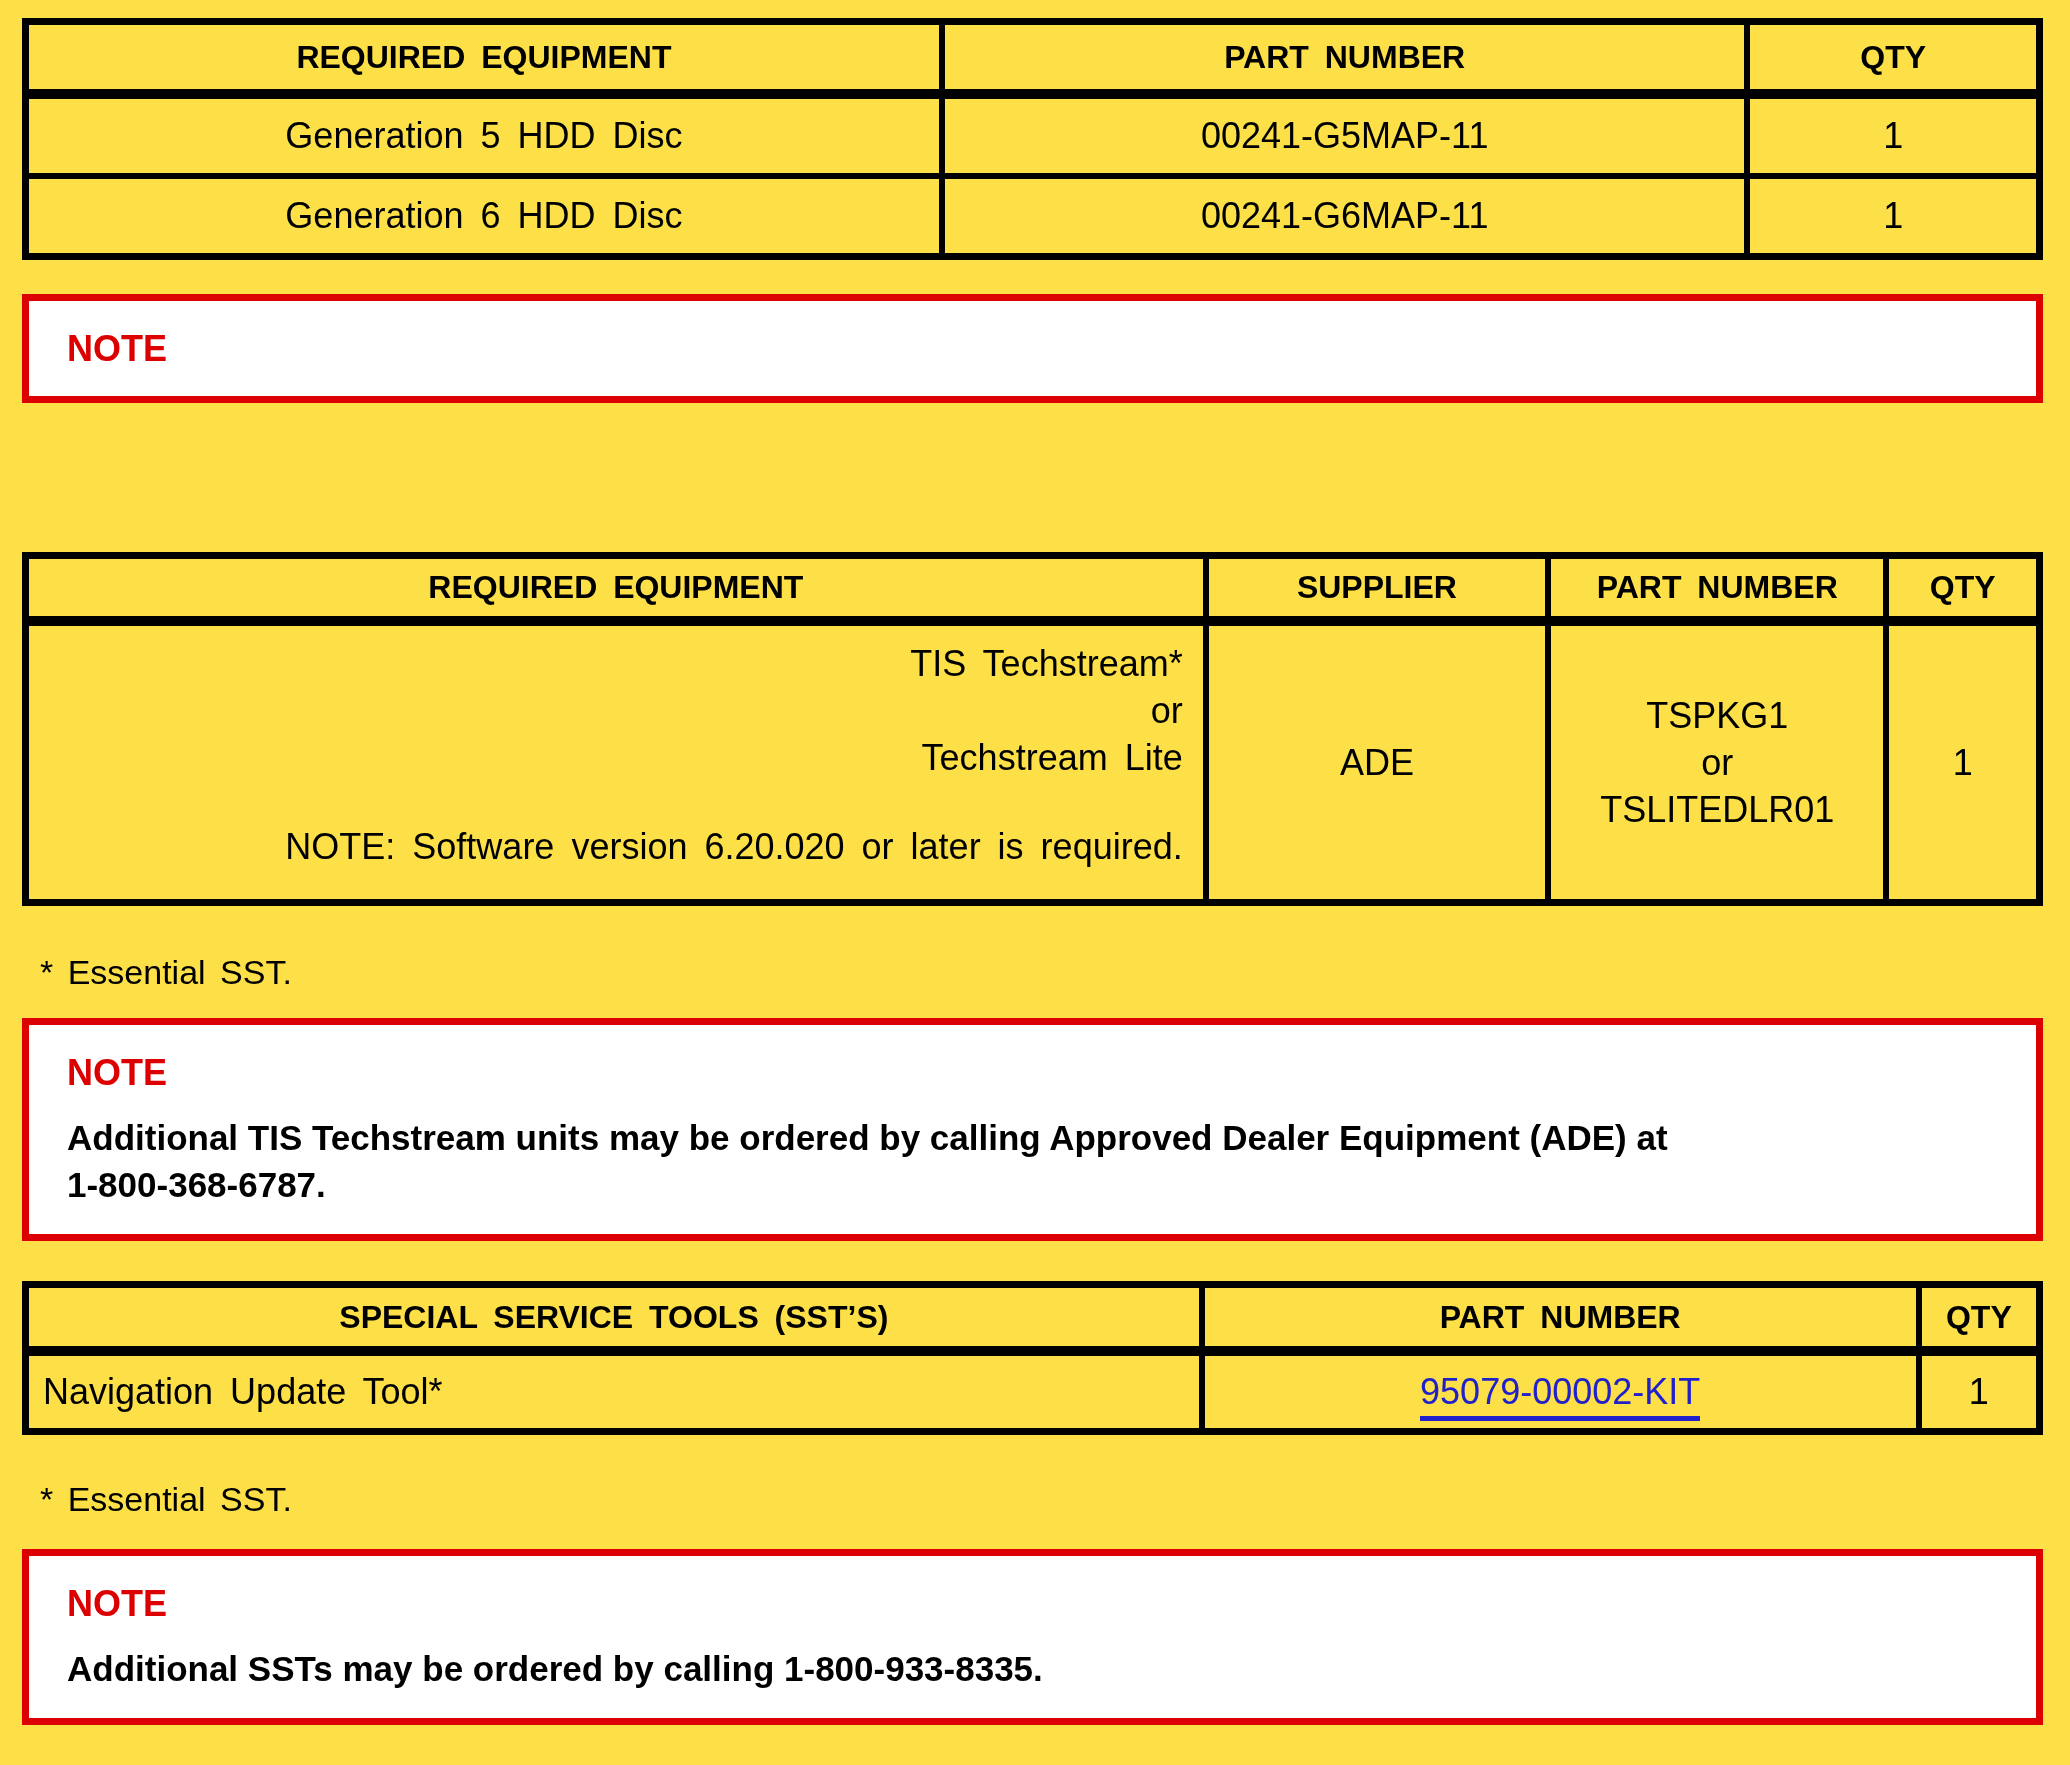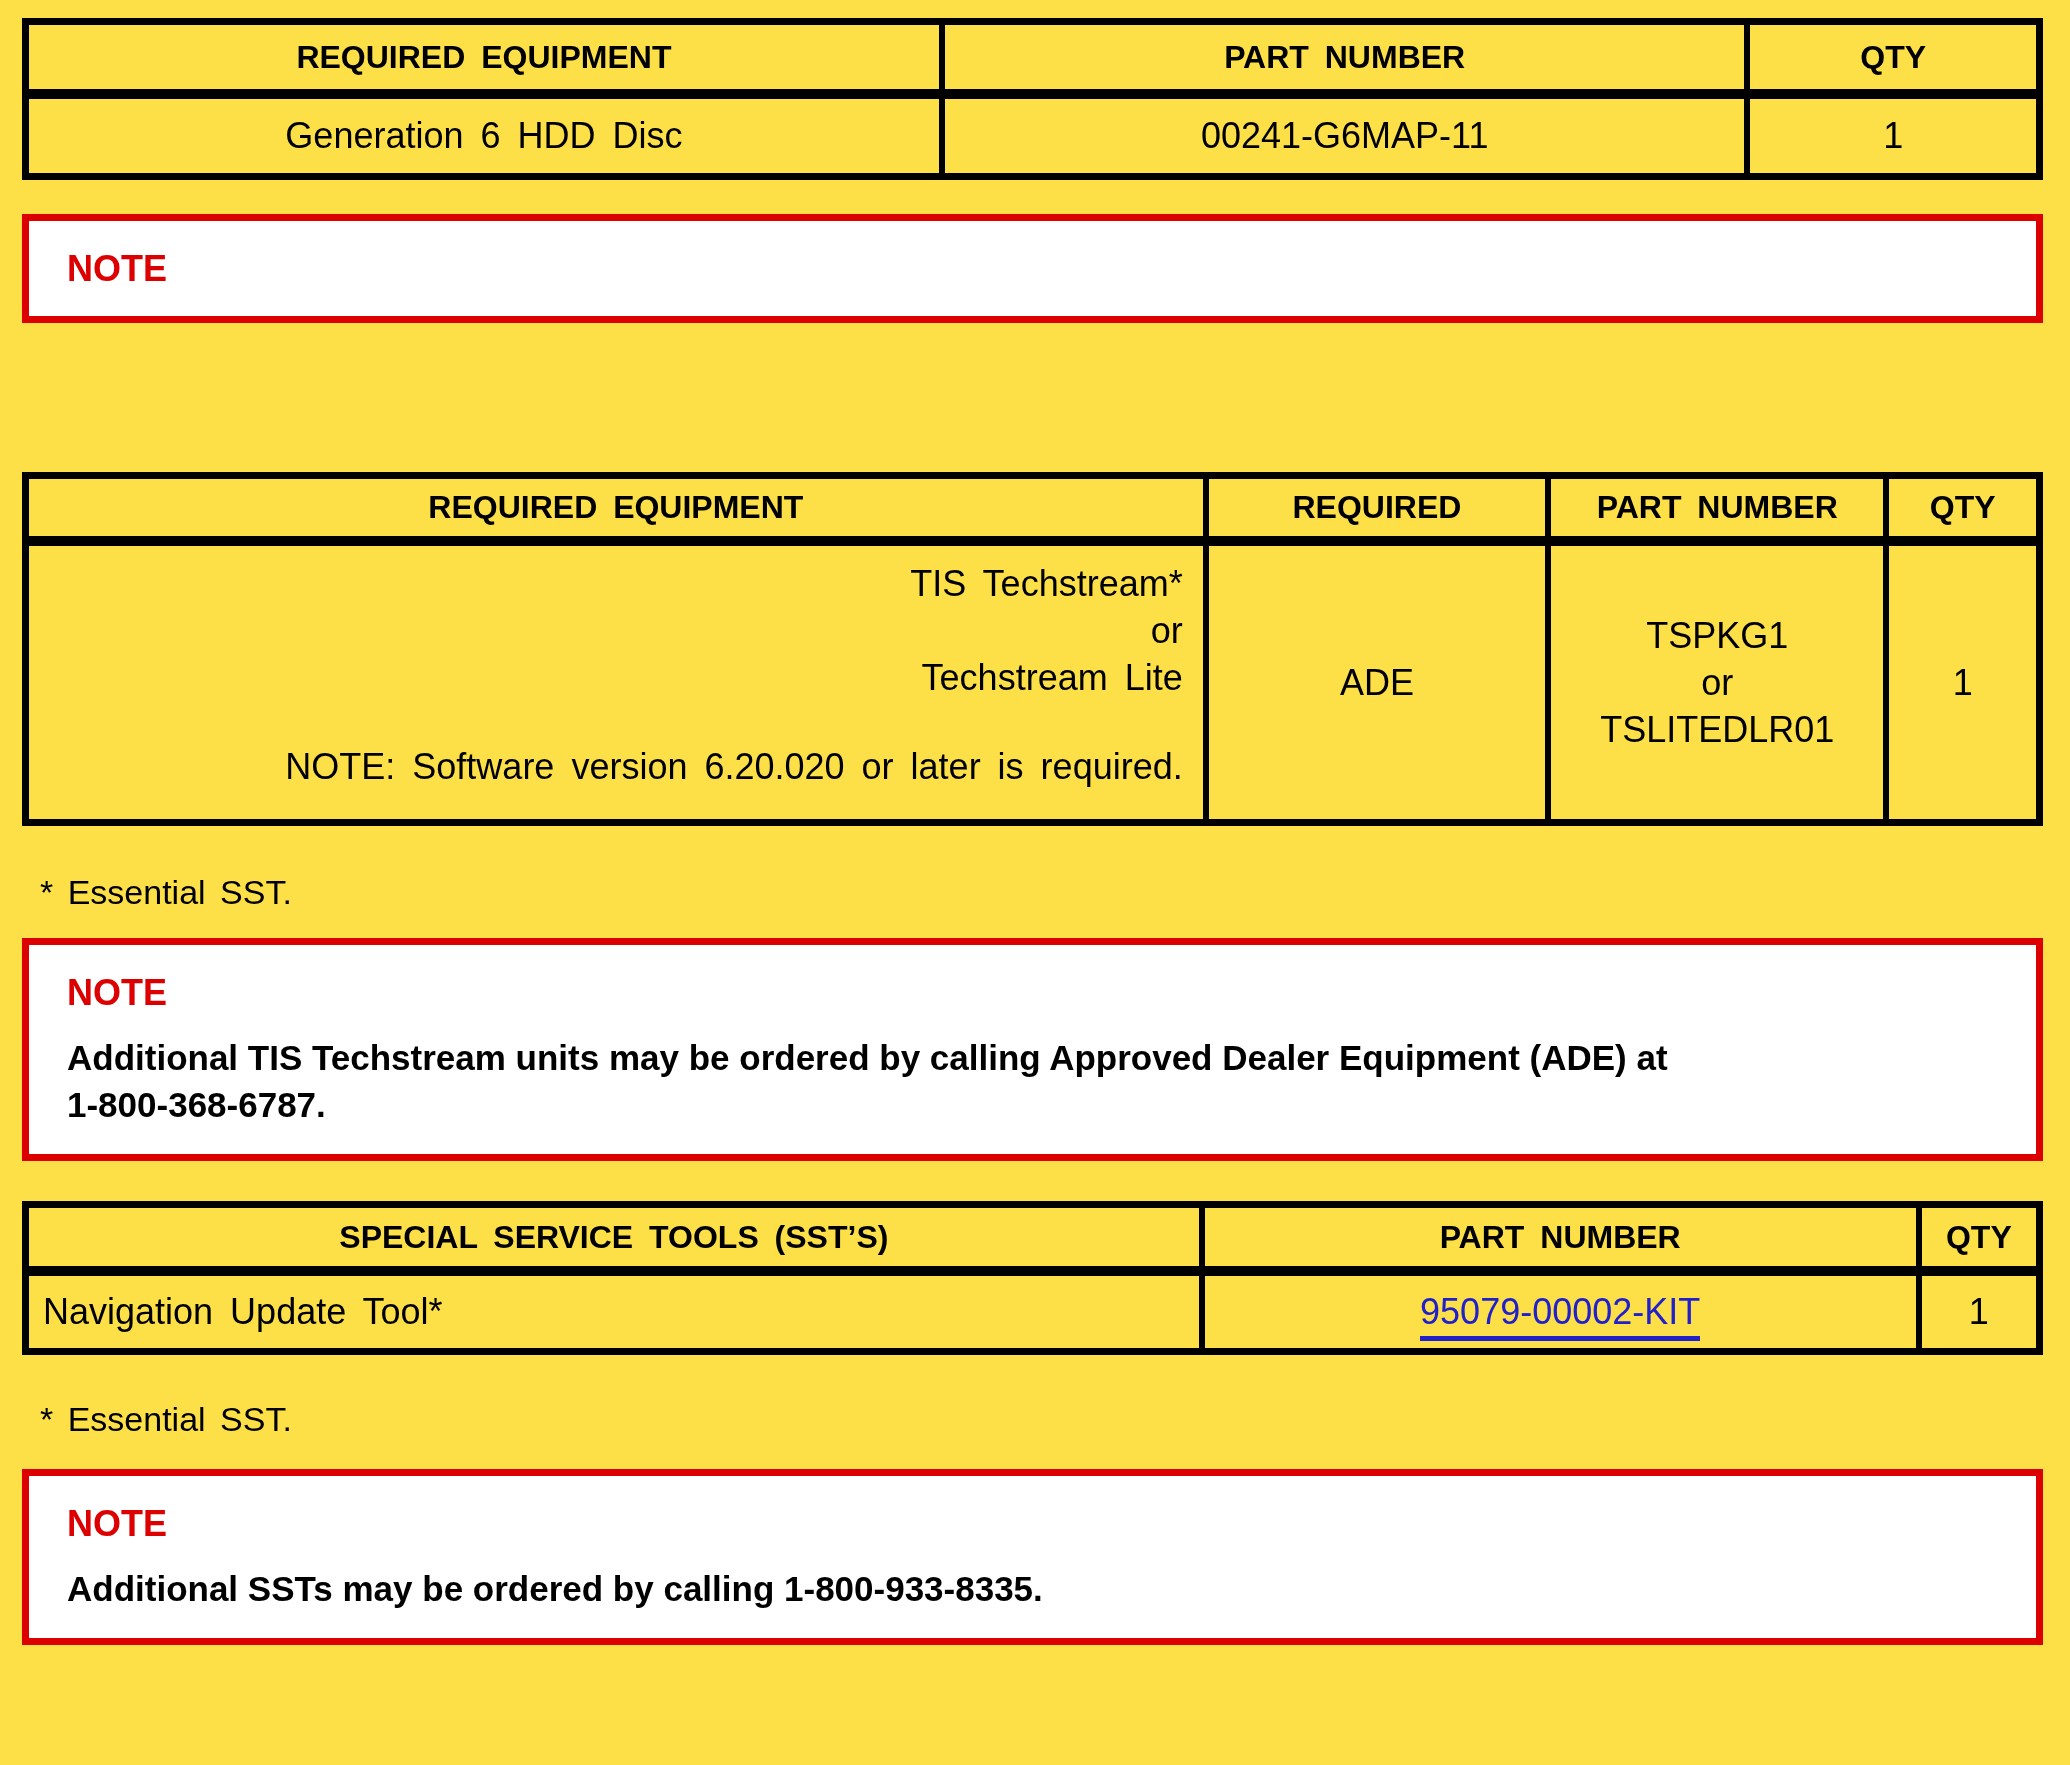--- a/index.html
+++ b/index.html
@@ -132,20 +132,25 @@
       </colgroup>
     <thead>
       <tr>
         <th>REQUIRED EQUIPMENT</th>
         <th>PART NUMBER</th>
         <th>QTY</th>
       </tr>
     </thead>
     <tbody>
       <tr>
+        <td>Generation 5 HDD Disc</td>
+        <td>00241-G5MAP-11</td>
+        <td>1</td>
+      </tr>
+      <tr>
         <td>Generation 6 HDD Disc</td>
         <td>00241-G6MAP-11</td>
         <td>1</td>
       </tr>
     </tbody>
   </table>
 
   <div class="note-box note1">
     <div class="note-heading">NOTE</div>
   </div>
@@ -153,21 +158,21 @@
   <table class="doc-table table2 tbl2">
     <colgroup>
         <col class="t2-col-equip">
         <col class="t2-col-sup">
         <col class="t2-col-part">
         <col class="t2-col-qty">
       </colgroup>
     <thead>
       <tr>
         <th>REQUIRED EQUIPMENT</th>
-        <th>REQUIRED</th>
+        <th>SUPPLIER</th>
         <th>PART NUMBER</th>
         <th>QTY</th>
       </tr>
     </thead>
     <tbody>
       <tr>
         <td class="equip-cell">
           <div class="cell-line">TIS Techstream*</div>
           <div class="cell-line">or</div>
           <div class="cell-line">Techstream Lite</div>

